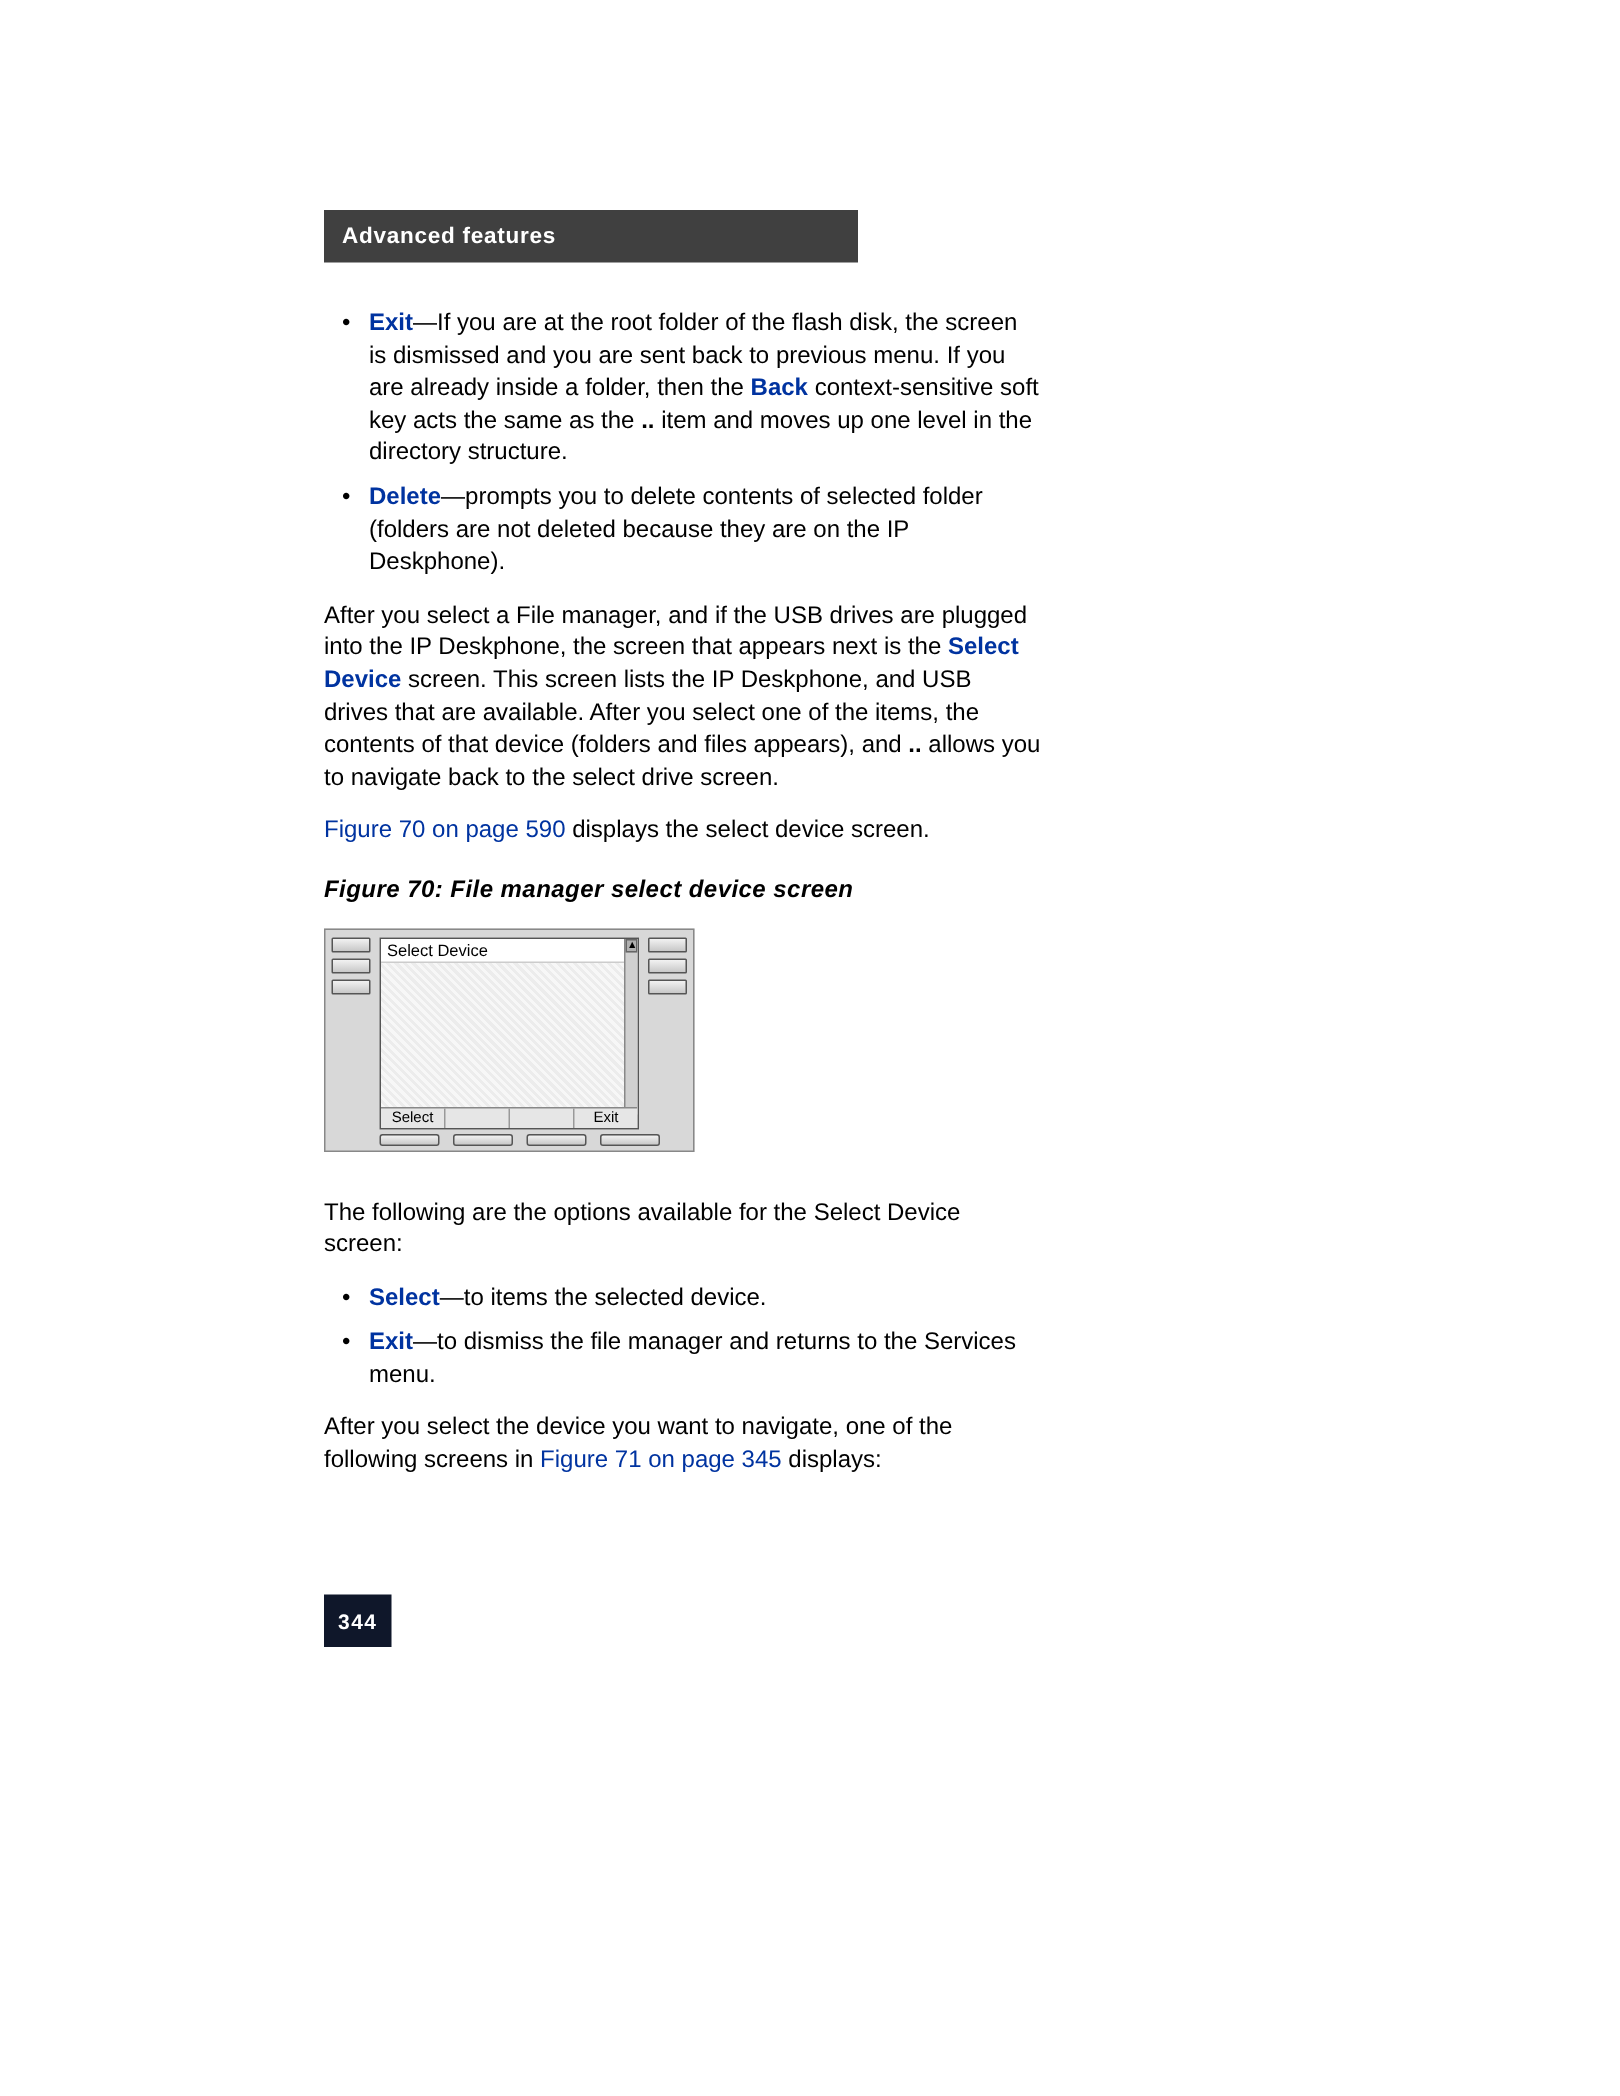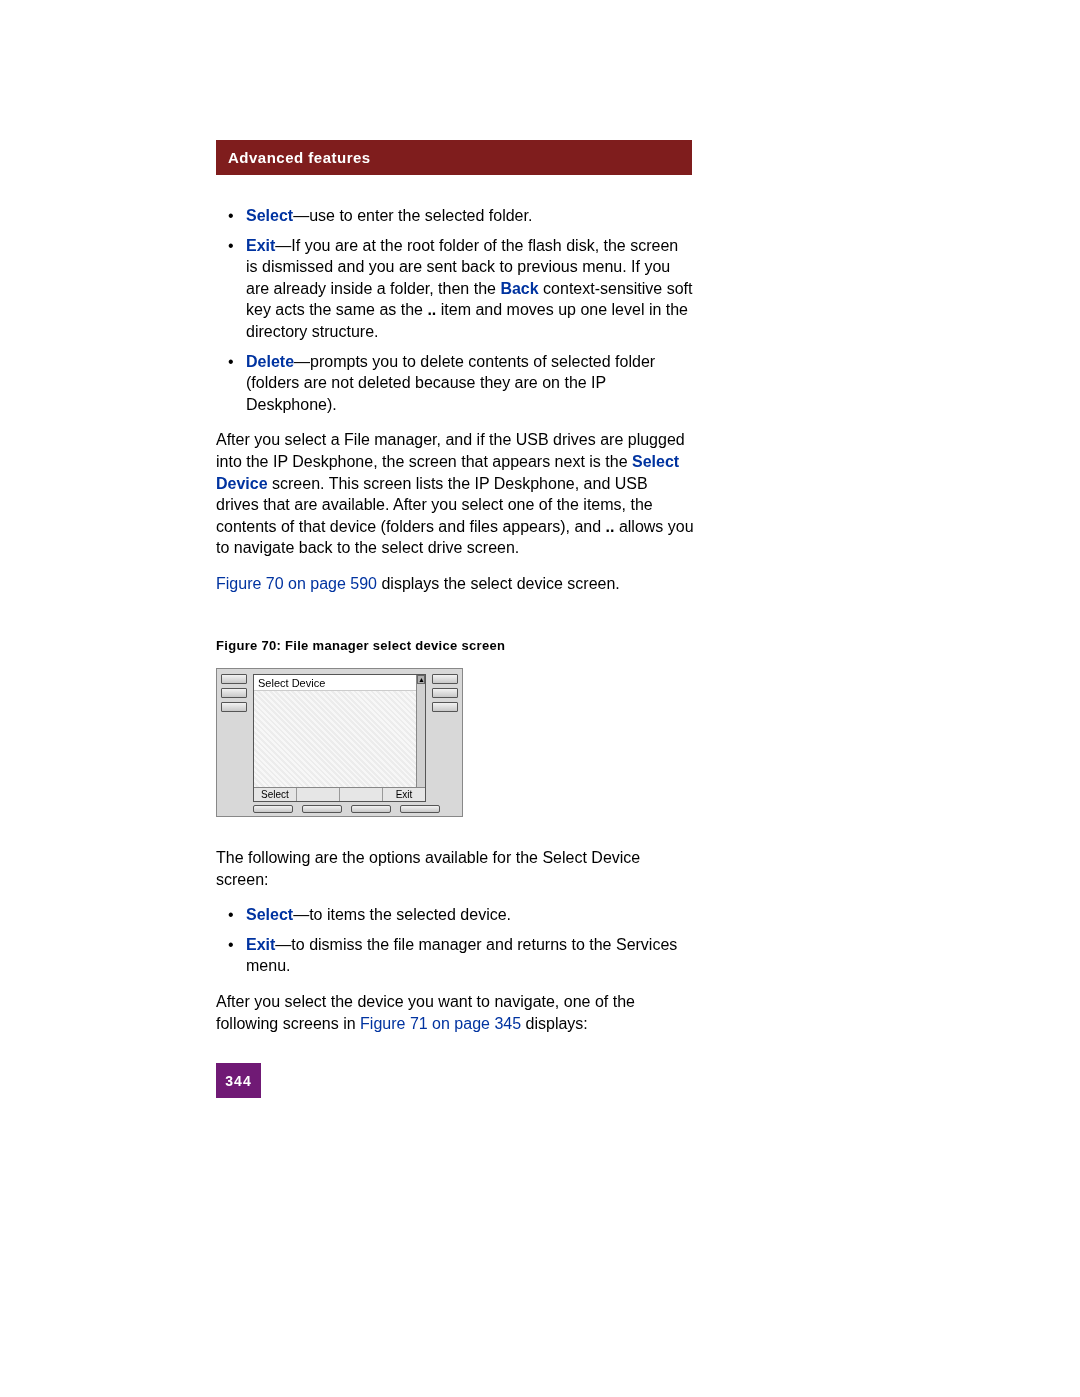--- a/index.html
+++ b/index.html
@@ -10,26 +10,26 @@
     height: 1397px;
     position: relative;
   }
   .page {
     position: absolute;
     left: 216px;
     top: 140px;
     width: 655px;
   }
   .header-bar {
-    background: #7f1d1d;
+    background: #404040;
     color: #ffffff;
     font-weight: bold;
     font-size: 15px;
     padding: 9px 12px 9px 12px;
-    width: 476px;
+    width: 356px;
     letter-spacing: 0.5px;
   }
   .content {
     margin-top: 30px;
     font-size: 16px;
     line-height: 1.35;
     color: #000000;
     width: 478px;
   }
   .content p { margin-bottom: 14px; }
@@ -46,23 +46,24 @@
   ul.bullets li::before {
     content: "•";
     position: absolute;
     left: -18px;
     top: 0;
   }
   .kw { color: #0033a0; font-weight: bold; }
   .figref { color: #0033a0; }
   .figure-title {
     font-weight: bold;
-    font-size: 13px;
-    margin: 42px 0 14px 0;
+    font-size: 16px;
+    margin: 18px 0 14px 0;
     letter-spacing: 0.3px;
+    font-style: italic;
   }
   
   .phone-figure {
     width: 247px;
     height: 149px;
     background: #d8d8d8;
     position: relative;
     border: 1px solid #888;
     margin-bottom: 30px;
   }
@@ -150,21 +151,21 @@
     border-right: 1px solid #999;
     line-height: 14px;
   }
   .lcd-softlabel:last-child { border-right: none; }
   .footer-box {
     position: absolute;
     left: 216px;
     top: 1063px;
     width: 45px;
     height: 35px;
-    background: #701a75;
+    background: #0f172a;
     color: #fff;
     font-weight: bold;
     font-size: 14px;
     display: flex;
     align-items: center;
     justify-content: center;
     letter-spacing: 1px;
   }
   .lcd-list {
     position: absolute;
@@ -175,23 +176,20 @@
 <body>
 
 <div class="page">
 
   <div class="header-bar">Advanced features</div>
 
   <div class="content">
 
 
     <ul class="bullets">
-      <li>
-        <span class="kw">Select</span><span>—use to enter the selected folder.</span>
-      </li>
       <li>
         <span class="kw">Exit</span><span>—If you are at the root folder of the flash disk, the screen is dismissed and you are sent back to previous menu. If you are already inside a folder, then the </span><span class="kw">Back</span><span> context-sensitive soft key acts the same as the </span><b>..</b><span> item and moves up one level in the directory structure.</span>
       </li>
       <li>
         <span class="kw">Delete</span><span>—prompts you to delete contents of selected folder (folders are not deleted because they are on the IP Deskphone).</span>
       </li>
     </ul>
 
     <p>
       <span>After you select a File manager, and if the USB drives are plugged into the IP Deskphone, the screen that appears next is the </span><span class="kw">Select Device</span><span> screen. This screen lists the IP Deskphone, and USB drives that are available. After you select one of the items, the contents of that device (folders and files appears), and </span><b>..</b><span> allows you to navigate back to the select drive screen.</span>

